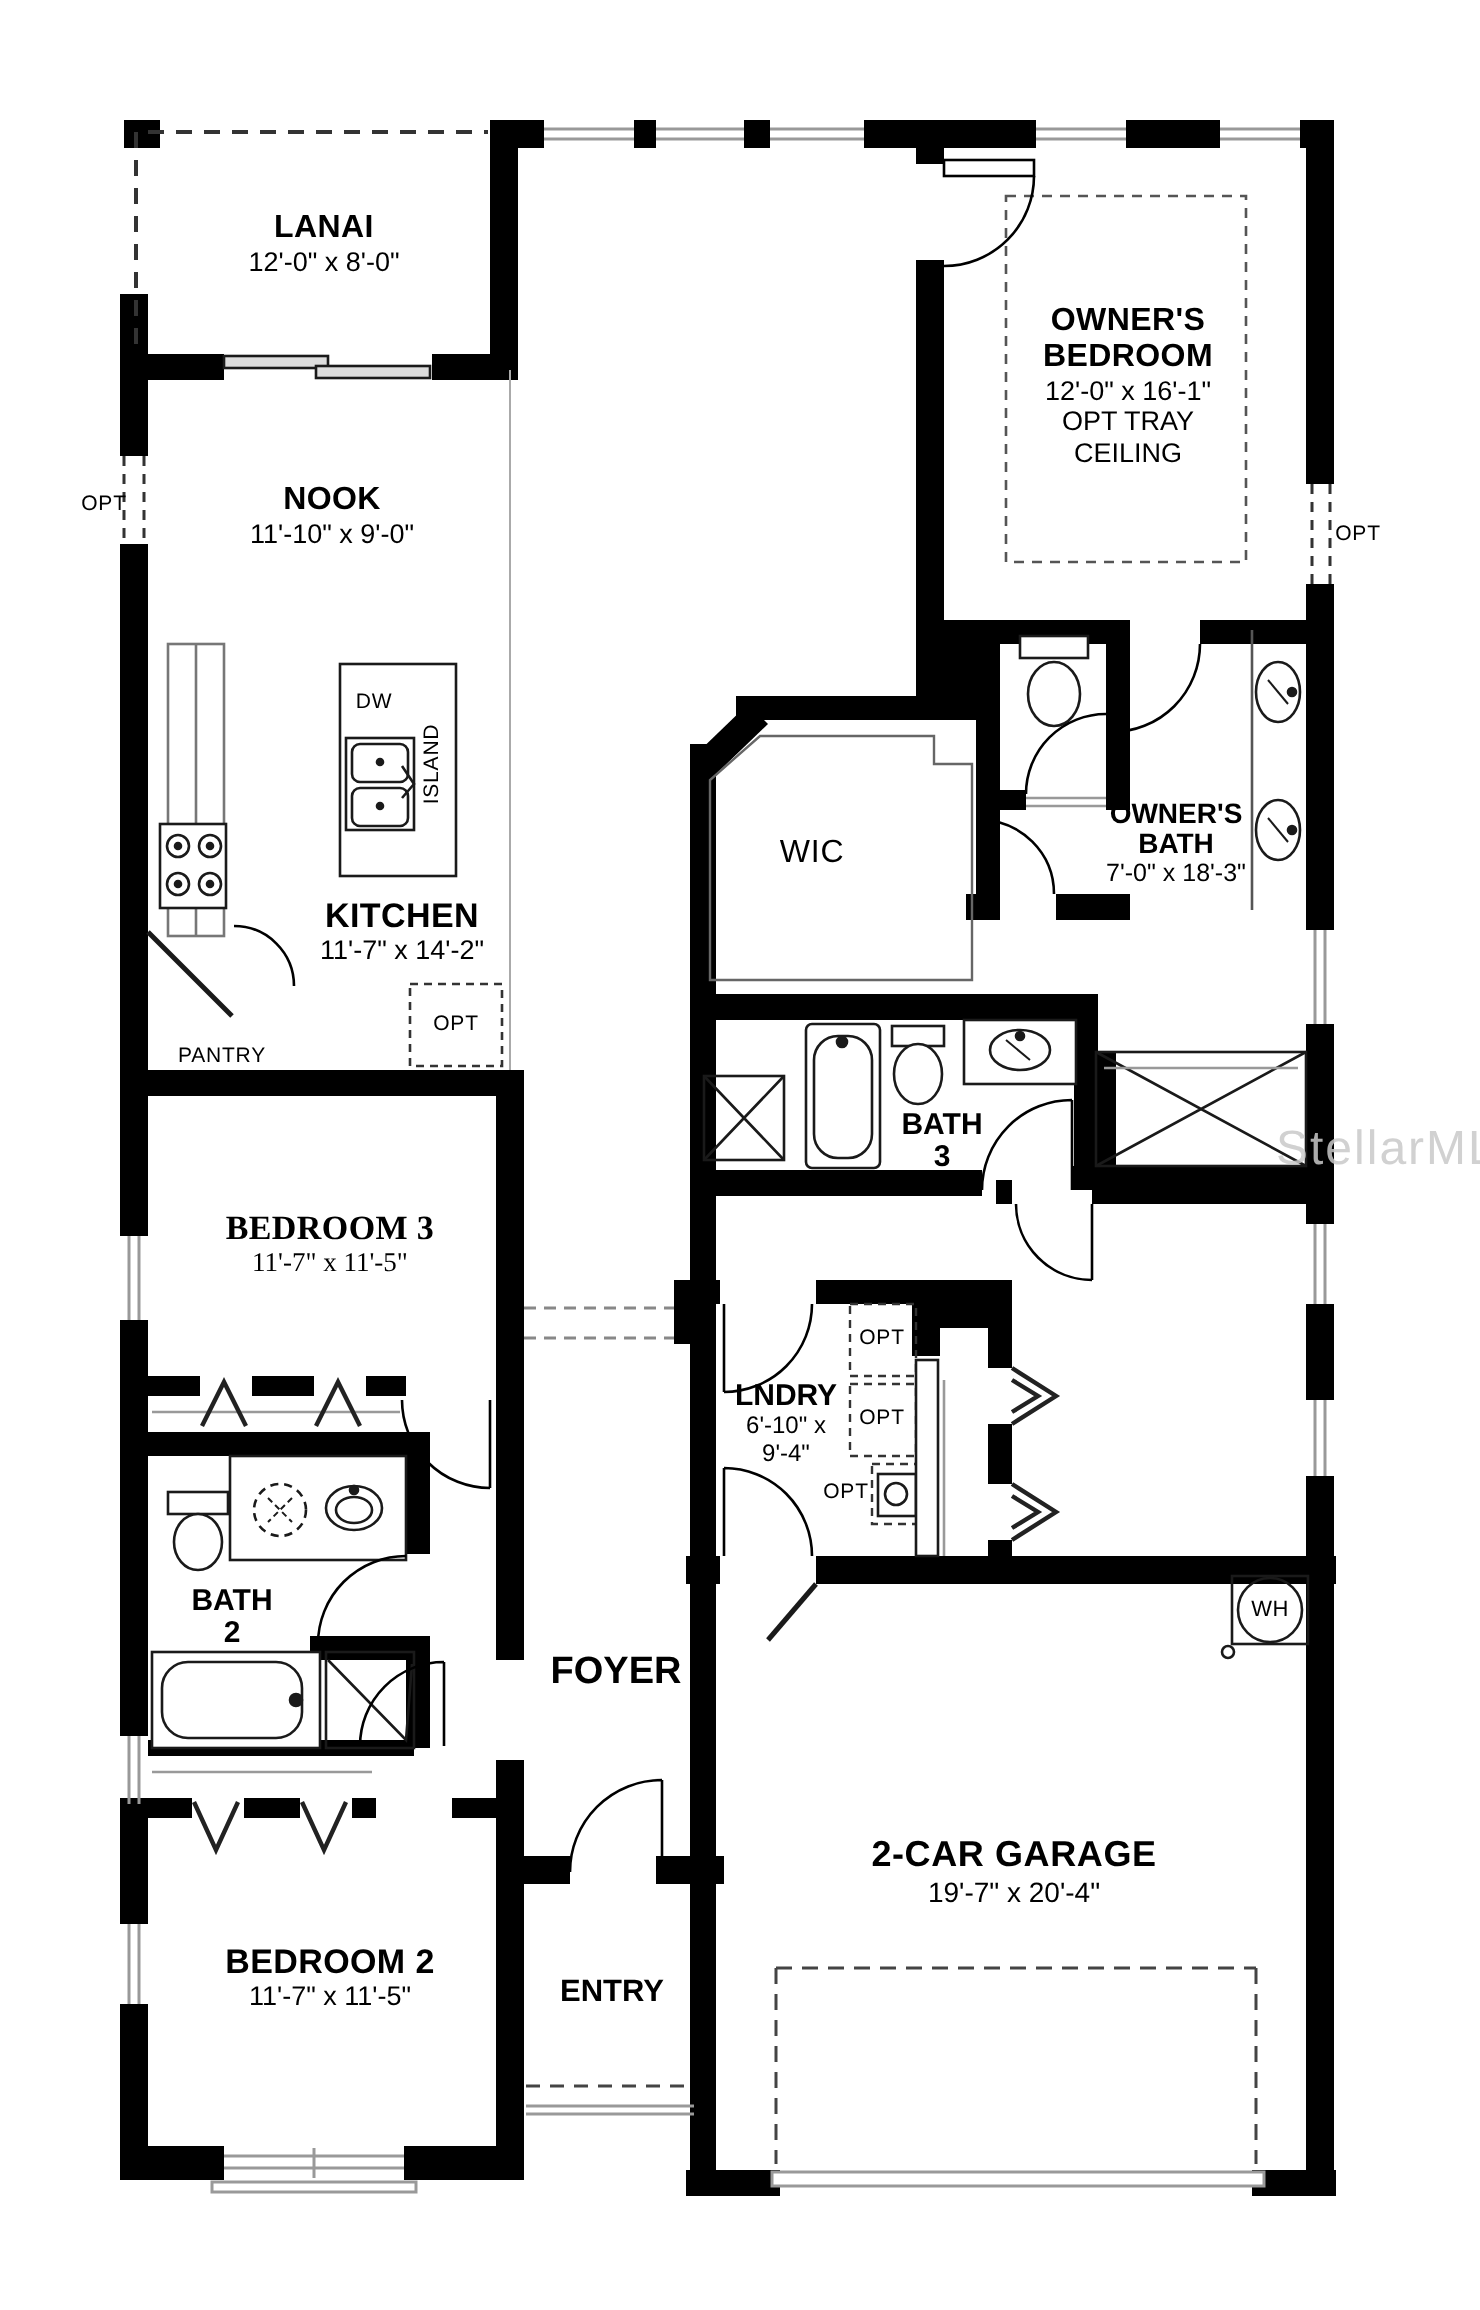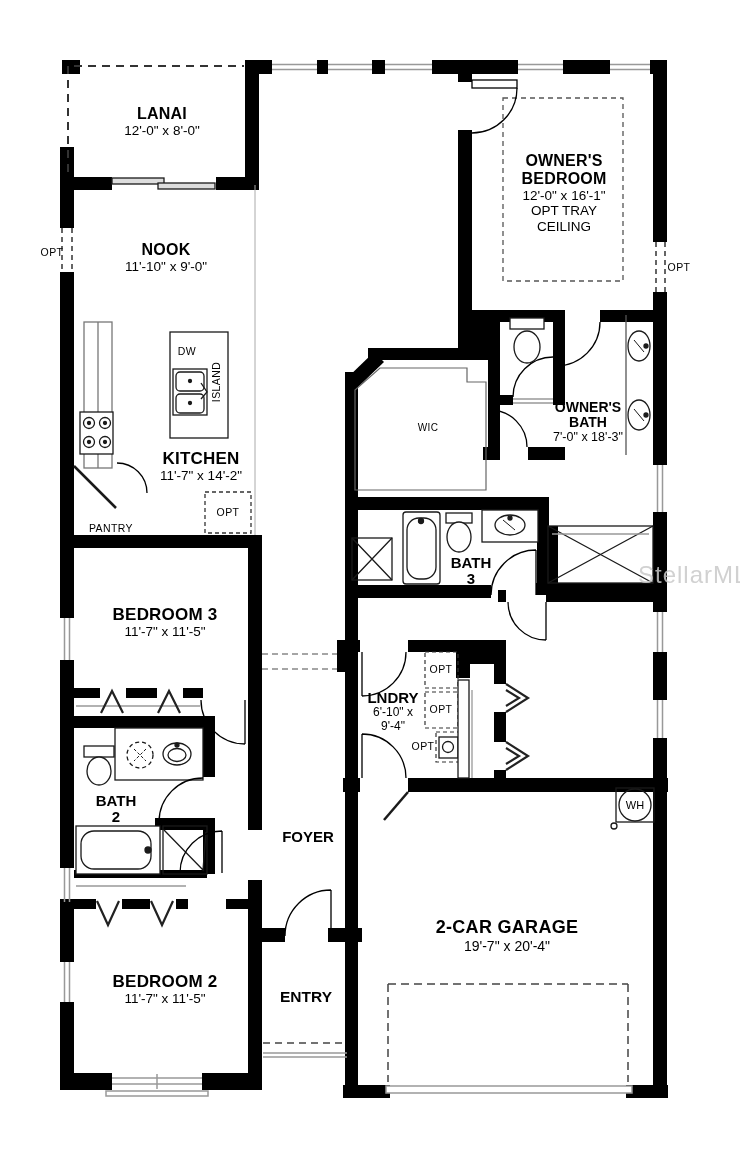--- a/index.html
+++ b/index.html
@@ -371,48 +371,48 @@
   <span class="rn">KITCHEN</span>
   <span class="rd">11'-7" x 14'-2"</span>
 </div>
 
 <div class="lbl" style="left:588px;top:422px;">
   <span class="rn-sm">OWNER'S</span>
   <span class="rn-sm">BATH</span>
   <span class="rd-sm">7'-0" x 18'-3"</span>
 </div>
 
-<div class="lbl tiny" style="left:428px;top:427px;font-size:10px;">
+<div class="lbl tiny" style="left:406px;top:427px;font-size:16px;">
   <span>WIC</span>
 </div>
 
 <div class="lbl" style="left:471px;top:571px;">
   <span class="rn-md">BATH</span>
   <span class="rn-md">3</span>
 </div>
 
-<div class="lbl" style="left:165px;top:622px;">
+<div class="lbl" style="left:165px;top:622px;font-family:Liberation Serif, serif;">
   <span class="rn">BEDROOM 3</span>
   <span class="rd">11'-7" x 11'-5"</span>
 </div>
 
 
 <div class="lbl" style="left:393px;top:712px;">
   <span class="rn-md">LNDRY</span>
   <span class="rd-xs">6'-10" x</span>
   <span class="rd-xs">9'-4"</span>
 </div>
 
 <div class="lbl" style="left:116px;top:809px;">
   <span class="rn-md">BATH</span>
   <span class="rn-md">2</span>
 </div>
 
 <div class="lbl" style="left:308px;top:837px;">
-  <span class="rn-md" style="font-size:15px;">FOYER</span>
+  <span class="rn-md" style="font-size:19px;">FOYER</span>
 </div>
 
 <div class="lbl" style="left:165px;top:989px;">
   <span class="rn">BEDROOM 2</span>
   <span class="rd">11'-7" x 11'-5"</span>
 </div>
 
 <div class="lbl" style="left:306px;top:997px;text-align:center;">
   <span class="rn-md" style="font-size:15.5px;">ENTRY</span>
 </div>

